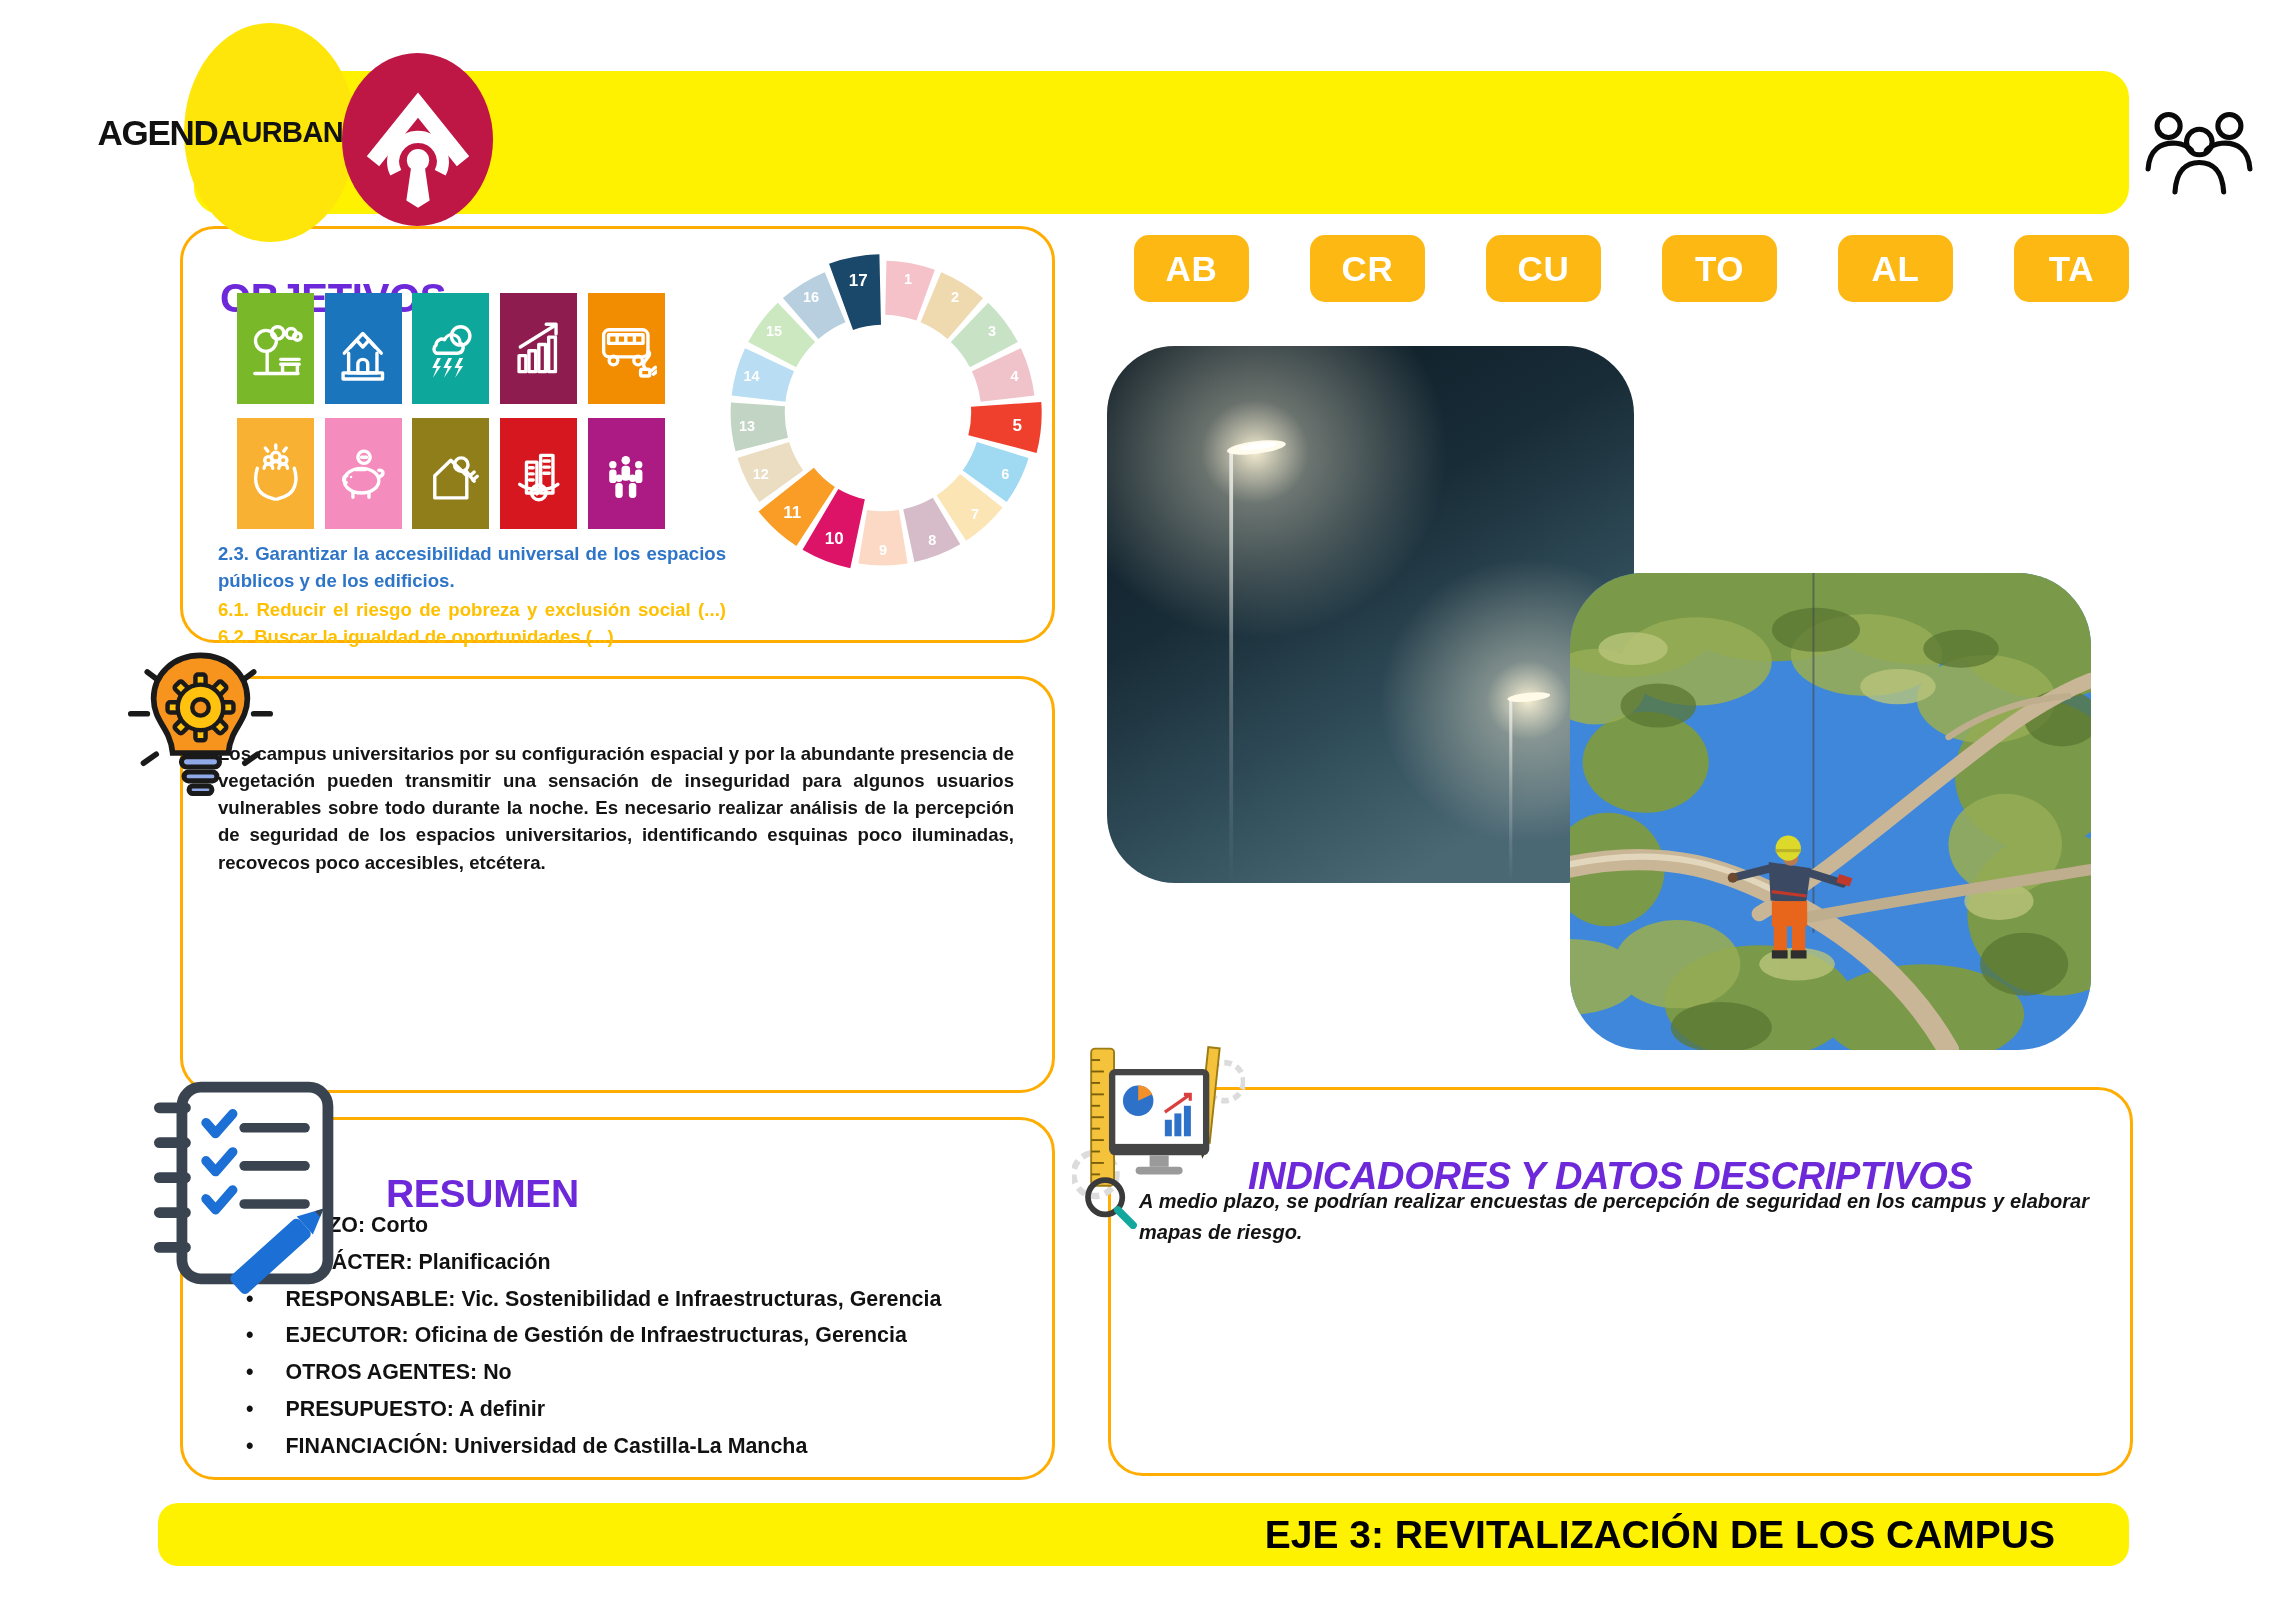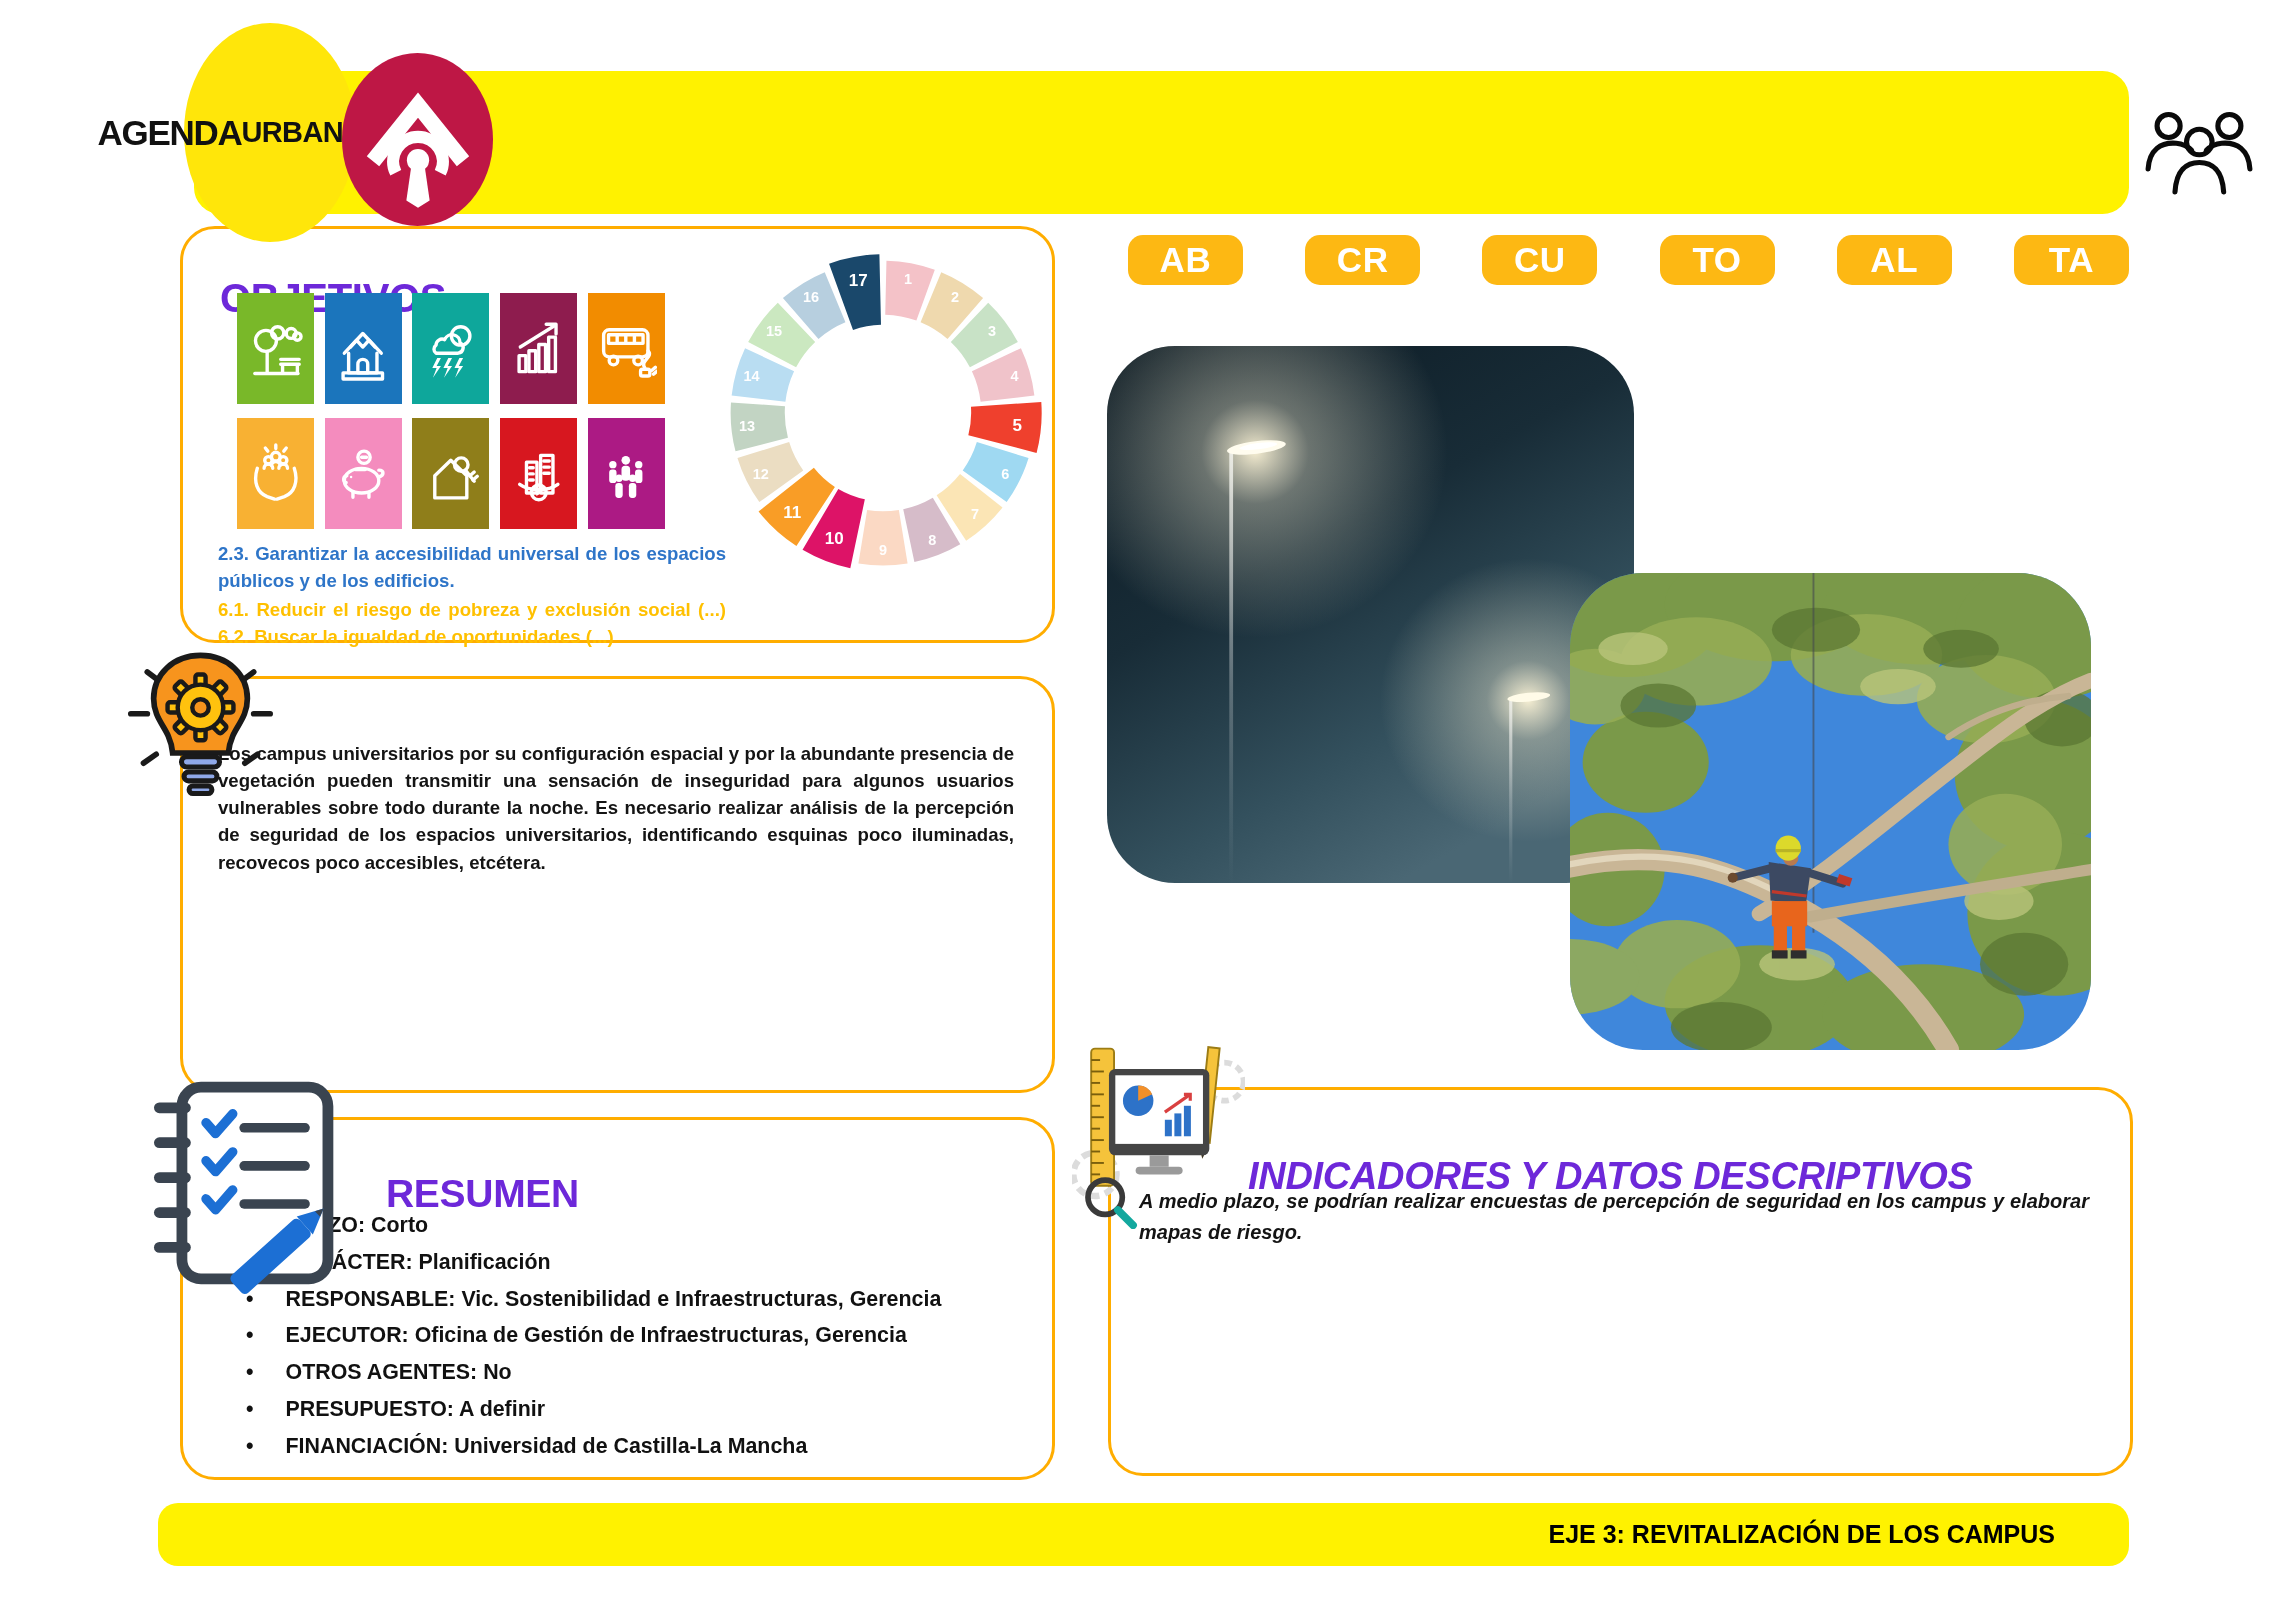--- a/index.html
+++ b/index.html
@@ -43,23 +43,23 @@
             stroke-linecap:round;stroke-linejoin:round;}
   #targets{position:absolute;left:35px;top:312px;width:508px;font-size:18.6px;
            font-weight:600;line-height:1.45;text-align:justify;}
   #targets .t-blue{color:var(--target-blue,#2E75C8);margin:0 0 2.5px 0;}
   #targets .t-yellow{color:var(--target-yellow,#FFC000);margin:0;}
   #wheel-wrap{position:absolute;left:541px;top:25px;width:318px;height:318px;}
 
   
   #tags-row{position:absolute;left:1128px;top:235px;width:1001px;display:flex;
             justify-content:space-between;}
-  .tag{width:115px;height:50px;border-radius:15px;background:var(--button,#FDB813);
+  .tag{width:115px;height:67px;border-radius:15px;background:var(--button,#FDB813);
        color:#fff;font-size:35px;font-weight:700;display:flex;align-items:center;
-       justify-content:center;letter-spacing:0.6px;}
+       justify-content:center;letter-spacing:0.6px;margin-left:6px;}
 
   
   .photo{position:absolute;overflow:hidden;}
   #photo-night{left:1107px;top:346px;width:527px;height:537px;border-radius:68px;z-index:1;}
   #photo-tree{left:1570px;top:573px;width:521px;height:477px;border-radius:73px;z-index:2;}
   .photo svg{display:block;width:100%;height:100%;}
 
   
   .body-text{position:absolute;color:#141414;text-align:justify;}
   #descripcion-body{left:35px;top:61px;width:796px;font-size:18.6px;line-height:1.46;font-weight:600;}
@@ -73,21 +73,21 @@
   
   .corner-icon{position:absolute;z-index:5;}
   #bulb-icon{left:124px;top:639px;width:153px;height:190px;}
   #notebook-icon{left:145px;top:1077px;width:197px;height:219px;}
   #analytics-icon{left:1072px;top:1041px;width:173px;height:188px;}
 
   
   #footer-bar{position:absolute;left:158px;top:1503px;width:1971px;height:63px;
               background:var(--yellow,#FFF200);border-radius:20px;display:flex;
               align-items:center;justify-content:flex-end;padding-right:74px;box-sizing:border-box;}
-  #footer-label{font-size:25px;font-weight:700;color:#000;}
+  #footer-label{font-size:39px;font-weight:700;color:#000;}
 </style>
 </head>
 <body>
 
 <div id="page">
 
   <div class="header-band"></div>
 
   <div class="agenda-logo">
     <div class="l1">AGENDA</div>

